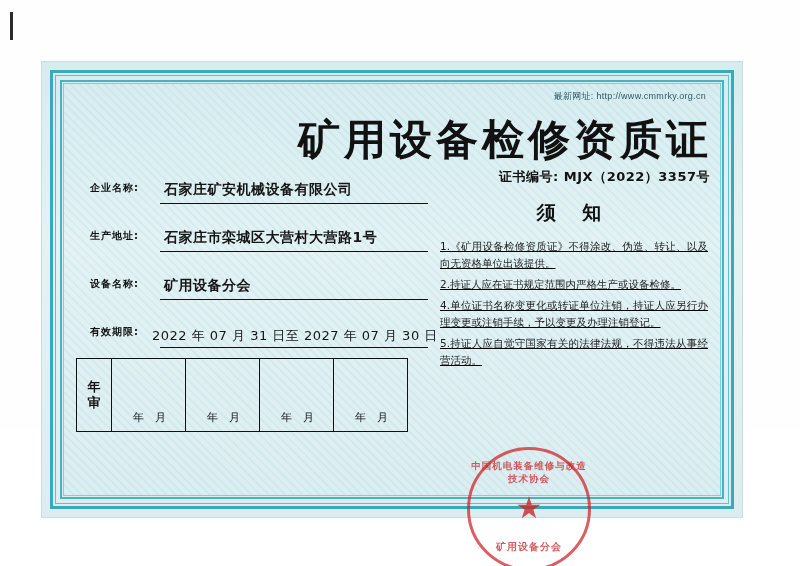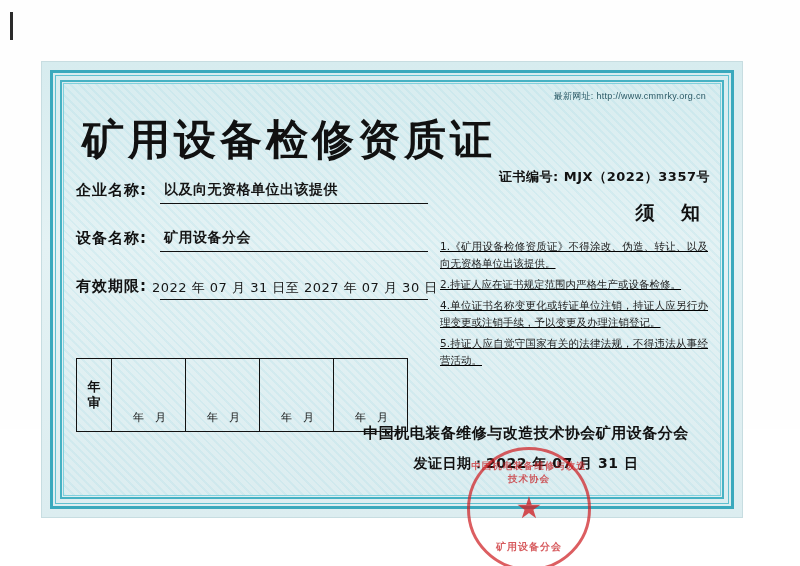--- a/index.html
+++ b/index.html
@@ -86,47 +86,47 @@
     position: absolute;
     right: 6px;
     top: 0px;
     font-size: 9px;
     color: #2c5a66;
     letter-spacing: 0.3px;
     white-space: nowrap;
   }
   .title {
     position: absolute;
-    left: 10px;
+    left: 0;
     right: 0;
     top: 22px;
-    text-align: left;
+    text-align: right;
     font-family: "DejaVu Sans", sans-serif;
     font-size: 42px;
     font-weight: bold;
     color: #111111;
     letter-spacing: 4px;
   }
   .left-col {
     position: absolute;
     left: 4px;
     top: 88px;
     width: 352px;
   }
   .field {
     position: relative;
     margin-bottom: 22px;
     height: 26px;
   }
   .field-label {
     position: absolute;
-    left: 0;
+    left: 14px;
     top: 3px;
     font-family: "DejaVu Sans", sans-serif;
-    font-size: 15px;
+    font-size: 10px;
     font-weight: bold;
     color: #121212;
     letter-spacing: 1px;
   }
   .field-value {
     position: absolute;
     left: 88px;
     top: 3px;
     font-family: "DejaVu Sans", sans-serif;
     font-size: 14px;
@@ -203,21 +203,21 @@
     font-family: "DejaVu Sans", sans-serif;
     font-size: 13px;
     font-weight: bold;
     color: #121212;
     text-align: right;
     letter-spacing: 0.5px;
     white-space: nowrap;
   }
   .notice-title {
     margin-top: 14px;
-    text-align: right;
+    text-align: center;
     font-family: "DejaVu Sans", sans-serif;
     font-size: 19px;
     font-weight: bold;
     letter-spacing: 10px;
     color: #111;
   }
   .notice-list {
     margin-top: 12px;
     padding: 0 2px 0 2px;
     text-decoration: underline;
@@ -311,24 +311,29 @@
     <div class="content">
 
       <div class="website">最新网址: http://www.cmmrky.org.cn</div>
 
       <div class="title">矿用设备检修资质证</div>
 
       <div class="left-col">
 
         <div class="field">
           <span class="field-label">企业名称:</span>
-          <span class="field-value">以及向无资格单位出该提供</span>
+          <span class="field-value">石家庄矿安机械设备有限公司</span>
           <span class="field-underline"></span>
         </div>
 
+        <div class="field">
+          <span class="field-label">生产地址:</span>
+          <span class="field-value">石家庄市栾城区大营村大营路1号</span>
+          <span class="field-underline"></span>
+        </div>
 
         <div class="field">
           <span class="field-label">设备名称:</span>
           <span class="field-value">矿用设备分会</span>
           <span class="field-underline"></span>
         </div>
 
         <div class="field validity">
           <span class="field-label">有效期限:</span>
           <span class="field-value">2022 年 07 月 31 日至 2027 年 07 月 30 日</span>
@@ -362,26 +367,20 @@
         <div class="cert-no">证书编号: MJX（2022）3357号</div>
         <div class="notice-title">须 知</div>
         <div class="notice-list">
           <div class="notice-item">1.《矿用设备检修资质证》不得涂改、伪造、转让、以及向无资格单位出该提供。</div>
           <div class="notice-item">2.持证人应在证书规定范围内严格生产或设备检修。</div>
           <div class="notice-item">4.单位证书名称变更化或转证单位注销，持证人应另行办理变更或注销手续，予以变更及办理注销登记。</div>
           <div class="notice-item">5.持证人应自觉守国家有关的法律法规，不得违法从事经营活动。</div>
         </div>
       </div>
 
-      <div class="issuer">
-        <div class="issuer-name">中国机电装备维修与改造技术协会矿用设备分会</div>
-        <div class="issue-date">
-          <span>发证日期：</span><span>2022 年 07 月 31 日</span>
-        </div>
-      </div>
 
     </div>
 
     <div class="seal">
       <div class="seal-top-text">中国机电装备维修与改造技术协会</div>
       <div class="seal-star">★</div>
       <div class="seal-bottom-text">矿用设备分会</div>
     </div>
   </div>
 

